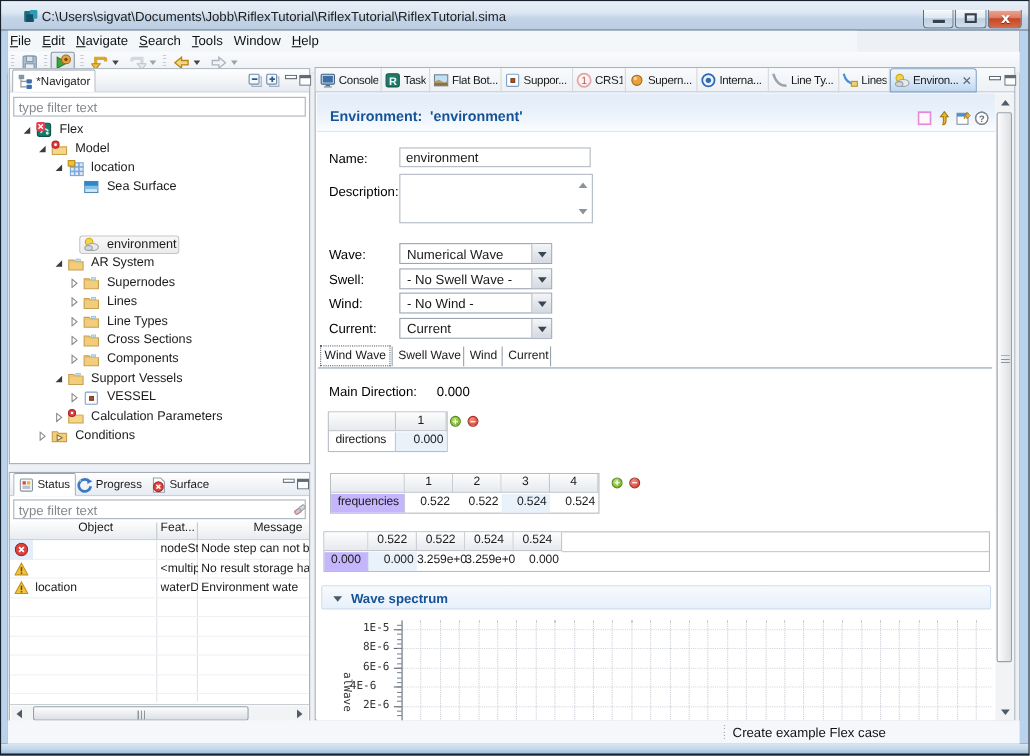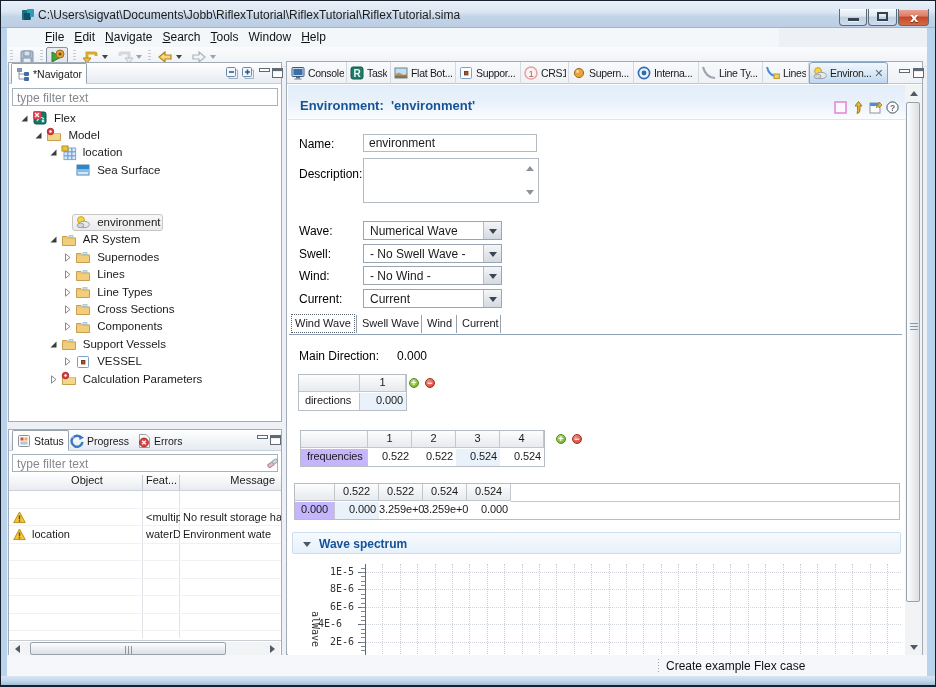--- a/index.html
+++ b/index.html
@@ -26,21 +26,21 @@
   .glyph-max { position:absolute; left:8px; top:3px; width:11px; height:9px;
     border:2px solid #35414e; background:transparent; box-shadow:0 1px 0 rgba(255,255,255,.5); }
   .glyph-close { position:absolute; left:11px; top:1px; color:#fff; font-size:13px; font-weight:bold;
     text-shadow:0 1px 1px rgba(60,0,0,.6); font-family:"DejaVu Sans", sans-serif;}
   #frame-left  { left:1px; top:28px; width:6px; height:648px; background:#b9d3ec; }
   #frame-right { left:927px; top:28px; width:8px; height:648px; background:#b9d3ec; }
   #frame-bottom{ left:1px; top:676px; width:934px; height:9px;
     background:linear-gradient(180deg,#d8e6f3 0%,#c2d7ea 55%,#9fc0dc 100%); }
   #workbench { left:7px; top:28px; width:920px; height:648px; background:#edf0f4; }
   
-  #menubar { left:7px; top:28px; width:772px; height:19px; background:#f4f7fa;padding-left:36px; }
+  #menubar { left:7px; top:28px; width:772px; height:19px; background:#f4f7fa; }
   .menu-item { float:left; padding:2px 5px 0 5px; height:19px; color:#111; }
   .menu-item u { text-decoration:underline; }
   .menu-item:first-child { padding-left:2px; }
   #toolbar { left:7px; top:47px; width:920px; height:20px;
     background:linear-gradient(180deg,#fafbfd 0%,#eef1f5 100%);
     border-bottom:1px solid #dfe3e9; }
   .tb-grip { position:absolute; top:3px; width:3px; height:14px;
     background:repeating-linear-gradient(180deg,#c7ccd4 0 1px,transparent 1px 3px); }
   .tb-icon { position:absolute; top:2px; width:16px; height:16px; }
   .tb-drop { position:absolute; top:8px; width:0; height:0;
@@ -470,20 +470,34 @@
         <span style="position: absolute; top: 0.5px; left: 51.8px; width: 16px; height: 16px;">
           <svg width="16" height="16" viewBox="0 0 16 16">
             <path d="M1.5 5 L1.5 13.5 L14.5 13.5 L14.5 6.5 L7.5 6.5 L6 4.5 L2 4.5 Z" fill="#f5d689" stroke="#c79f4e"></path>
             <path d="M1.5 6.5 L14.5 6.5" stroke="#e7bf6d"></path>
             <circle cx="4.5" cy="4.5" r="3.2" fill="#e23d46" stroke="#a8242c"></circle>
             <circle cx="4.5" cy="4.5" r="1.2" fill="#fff"></circle>
           </svg>
         </span>
         <span class="tree-label" style="left: 73.8px;">Calculation Parameters</span>
       </div>
+      <div class="tree-row" style="top: 279.9px;">
+        <span style="position: absolute; top: 4px; left: 25.4px; width: 9px; height: 9px;">
+          <svg width="9" height="9" viewBox="0 0 9 9">
+            <polygon points="2.5,0.8 7,4.5 2.5,8.2" fill="#fff" stroke="#8a8a8a"></polygon>
+          </svg>
+        </span>
+        <span style="position: absolute; top: 0.5px; left: 37.4px; width: 16px; height: 16px;">
+          <svg width="16" height="16" viewBox="0 0 16 16">
+            <path d="M1.5 4.5 L6 4.5 L7.5 6 L14.5 6 L14.5 13.5 L1.5 13.5 Z" fill="#f2cd7c" stroke="#c79f4e"></path>
+            <polygon points="6,7.5 10.5,10 6,12.5" fill="#fff" stroke="#8a7340"></polygon>
+          </svg>
+        </span>
+        <span class="tree-label" style="left: 59.4px;">Conditions</span>
+      </div>
     </div>
 </div>
 
 <div id="problems" class="abs panel" style="left:8px;top:429px;width:274px;height:228px">
   <div class="view-header">
     <span class="abs" style="left:248px;top:5px;width:11px;height:9px">
         <svg width="11" height="9" viewBox="0 0 11 9">
           <rect x="0.5" y="0.5" width="10" height="3" fill="#fdfdfd" stroke="#5f6a74"></rect>
         </svg>
       </span>
@@ -517,21 +531,21 @@
         <span class="lbl">Progress</span>
       </div>
       <div class="view-tab inactive" style="left: 124px;">
         <span class="icn">
           <svg width="16" height="16" viewBox="0 0 16 16">
             <path d="M3.5 1.5 L10 1.5 L13.5 5 L13.5 14.5 L3.5 14.5 Z" fill="#fcfcfc" stroke="#9aa0a8"></path>
             <circle cx="8" cy="9.5" r="4.4" fill="#de4540" stroke="#a8242c"></circle>
             <path d="M6.2 7.7 L9.8 11.3 M9.8 7.7 L6.2 11.3" stroke="#fff" stroke-width="1.4"></path>
           </svg>
         </span>
-        <span class="lbl">Errors</span>
+        <span class="lbl">Surface</span>
       </div>
     </div>
   <div class="filter-box" style="top:24px">type filter text</div>
   <span class="abs" style="left:258px;top:27px;width:12px;height:12px">
       <svg width="12" height="12" viewBox="0 0 12 12">
         <rect x="1" y="6" width="6" height="3.6" rx="1" transform="rotate(-35 4 8)" fill="#e8b9c8" stroke="#a88a96"></rect>
         <rect x="5.4" y="2.6" width="5" height="3.6" rx="1" transform="rotate(-35 8 4.5)" fill="#d4d9de" stroke="#9aa2aa"></rect>
       </svg>
     </span>
   <div id="prob-table" class="abs" style="left:0;top:44px;right:0;bottom:18px;overflow:hidden;font-size:11px">
@@ -546,20 +560,32 @@
         <span class="col-sep" style="left: 133px; top: 0px; bottom: 0px;"></span>
         <span class="col-sep" style="left: 170px; top: 0px; bottom: 0px;"></span>
         <span style="position: absolute; left: 0px; right: 0px; top: 16.5px; height: 1px; background: rgb(240, 241, 243);"></span>
         <span style="position: absolute; left: 0px; right: 0px; top: 34px; height: 1px; background: rgb(240, 241, 243);"></span>
         <span style="position: absolute; left: 0px; right: 0px; top: 51.5px; height: 1px; background: rgb(240, 241, 243);"></span>
         <span style="position: absolute; left: 0px; right: 0px; top: 69px; height: 1px; background: rgb(240, 241, 243);"></span>
         <span style="position: absolute; left: 0px; right: 0px; top: 86.5px; height: 1px; background: rgb(240, 241, 243);"></span>
         <span style="position: absolute; left: 0px; right: 0px; top: 104px; height: 1px; background: rgb(240, 241, 243);"></span>
         <span style="position: absolute; left: 0px; right: 0px; top: 121.5px; height: 1px; background: rgb(240, 241, 243);"></span>
         <span style="position: absolute; left: 0px; right: 0px; top: 139px; height: 1px; background: rgb(240, 241, 243);"></span>
+        <div class="prob-row" style="top: 0px;">
+          <span style="position:absolute;left:0;width:21px;top:0;bottom:0;background:#e4eefa"></span>
+          <span style="position:absolute;left:4px;top:2px;width:13px;height:13px">
+            <svg width="13" height="13" viewBox="0 0 13 13">
+              <circle cx="6.5" cy="6.5" r="5.6" fill="#d8453e" stroke="#a8242c"></circle>
+              <path d="M4.3 4.3 L8.7 8.7 M8.7 4.3 L4.3 8.7" stroke="#fff" stroke-width="1.6"></path>
+            </svg>
+          </span>
+          <span style="position:absolute;left:23px;top:2px"></span>
+          <span style="position:absolute;left:137px;top:2px;width:34px;overflow:hidden;white-space:nowrap">nodeSt</span>
+          <span style="position:absolute;left:174px;top:2px;width:100px;overflow:hidden;white-space:nowrap">Node step can not b</span>
+        </div>
         <div class="prob-row" style="top: 17.5px;">
           <span style="position:absolute;left:4px;top:2px;width:13px;height:13px">
             <svg width="13" height="13" viewBox="0 0 13 13">
               <path d="M6.5 1 L12.3 11.6 L0.7 11.6 Z" fill="#f3c33e" stroke="#c2921a"></path>
               <rect x="5.8" y="4.4" width="1.4" height="4" fill="#6a4a08"></rect>
               <rect x="5.8" y="9.3" width="1.4" height="1.4" fill="#6a4a08"></rect>
             </svg>
           </span>
           <span style="position:absolute;left:23px;top:2px"></span>
           <span style="position:absolute;left:137px;top:2px;width:34px;overflow:hidden;white-space:nowrap">&lt;multip</span>

